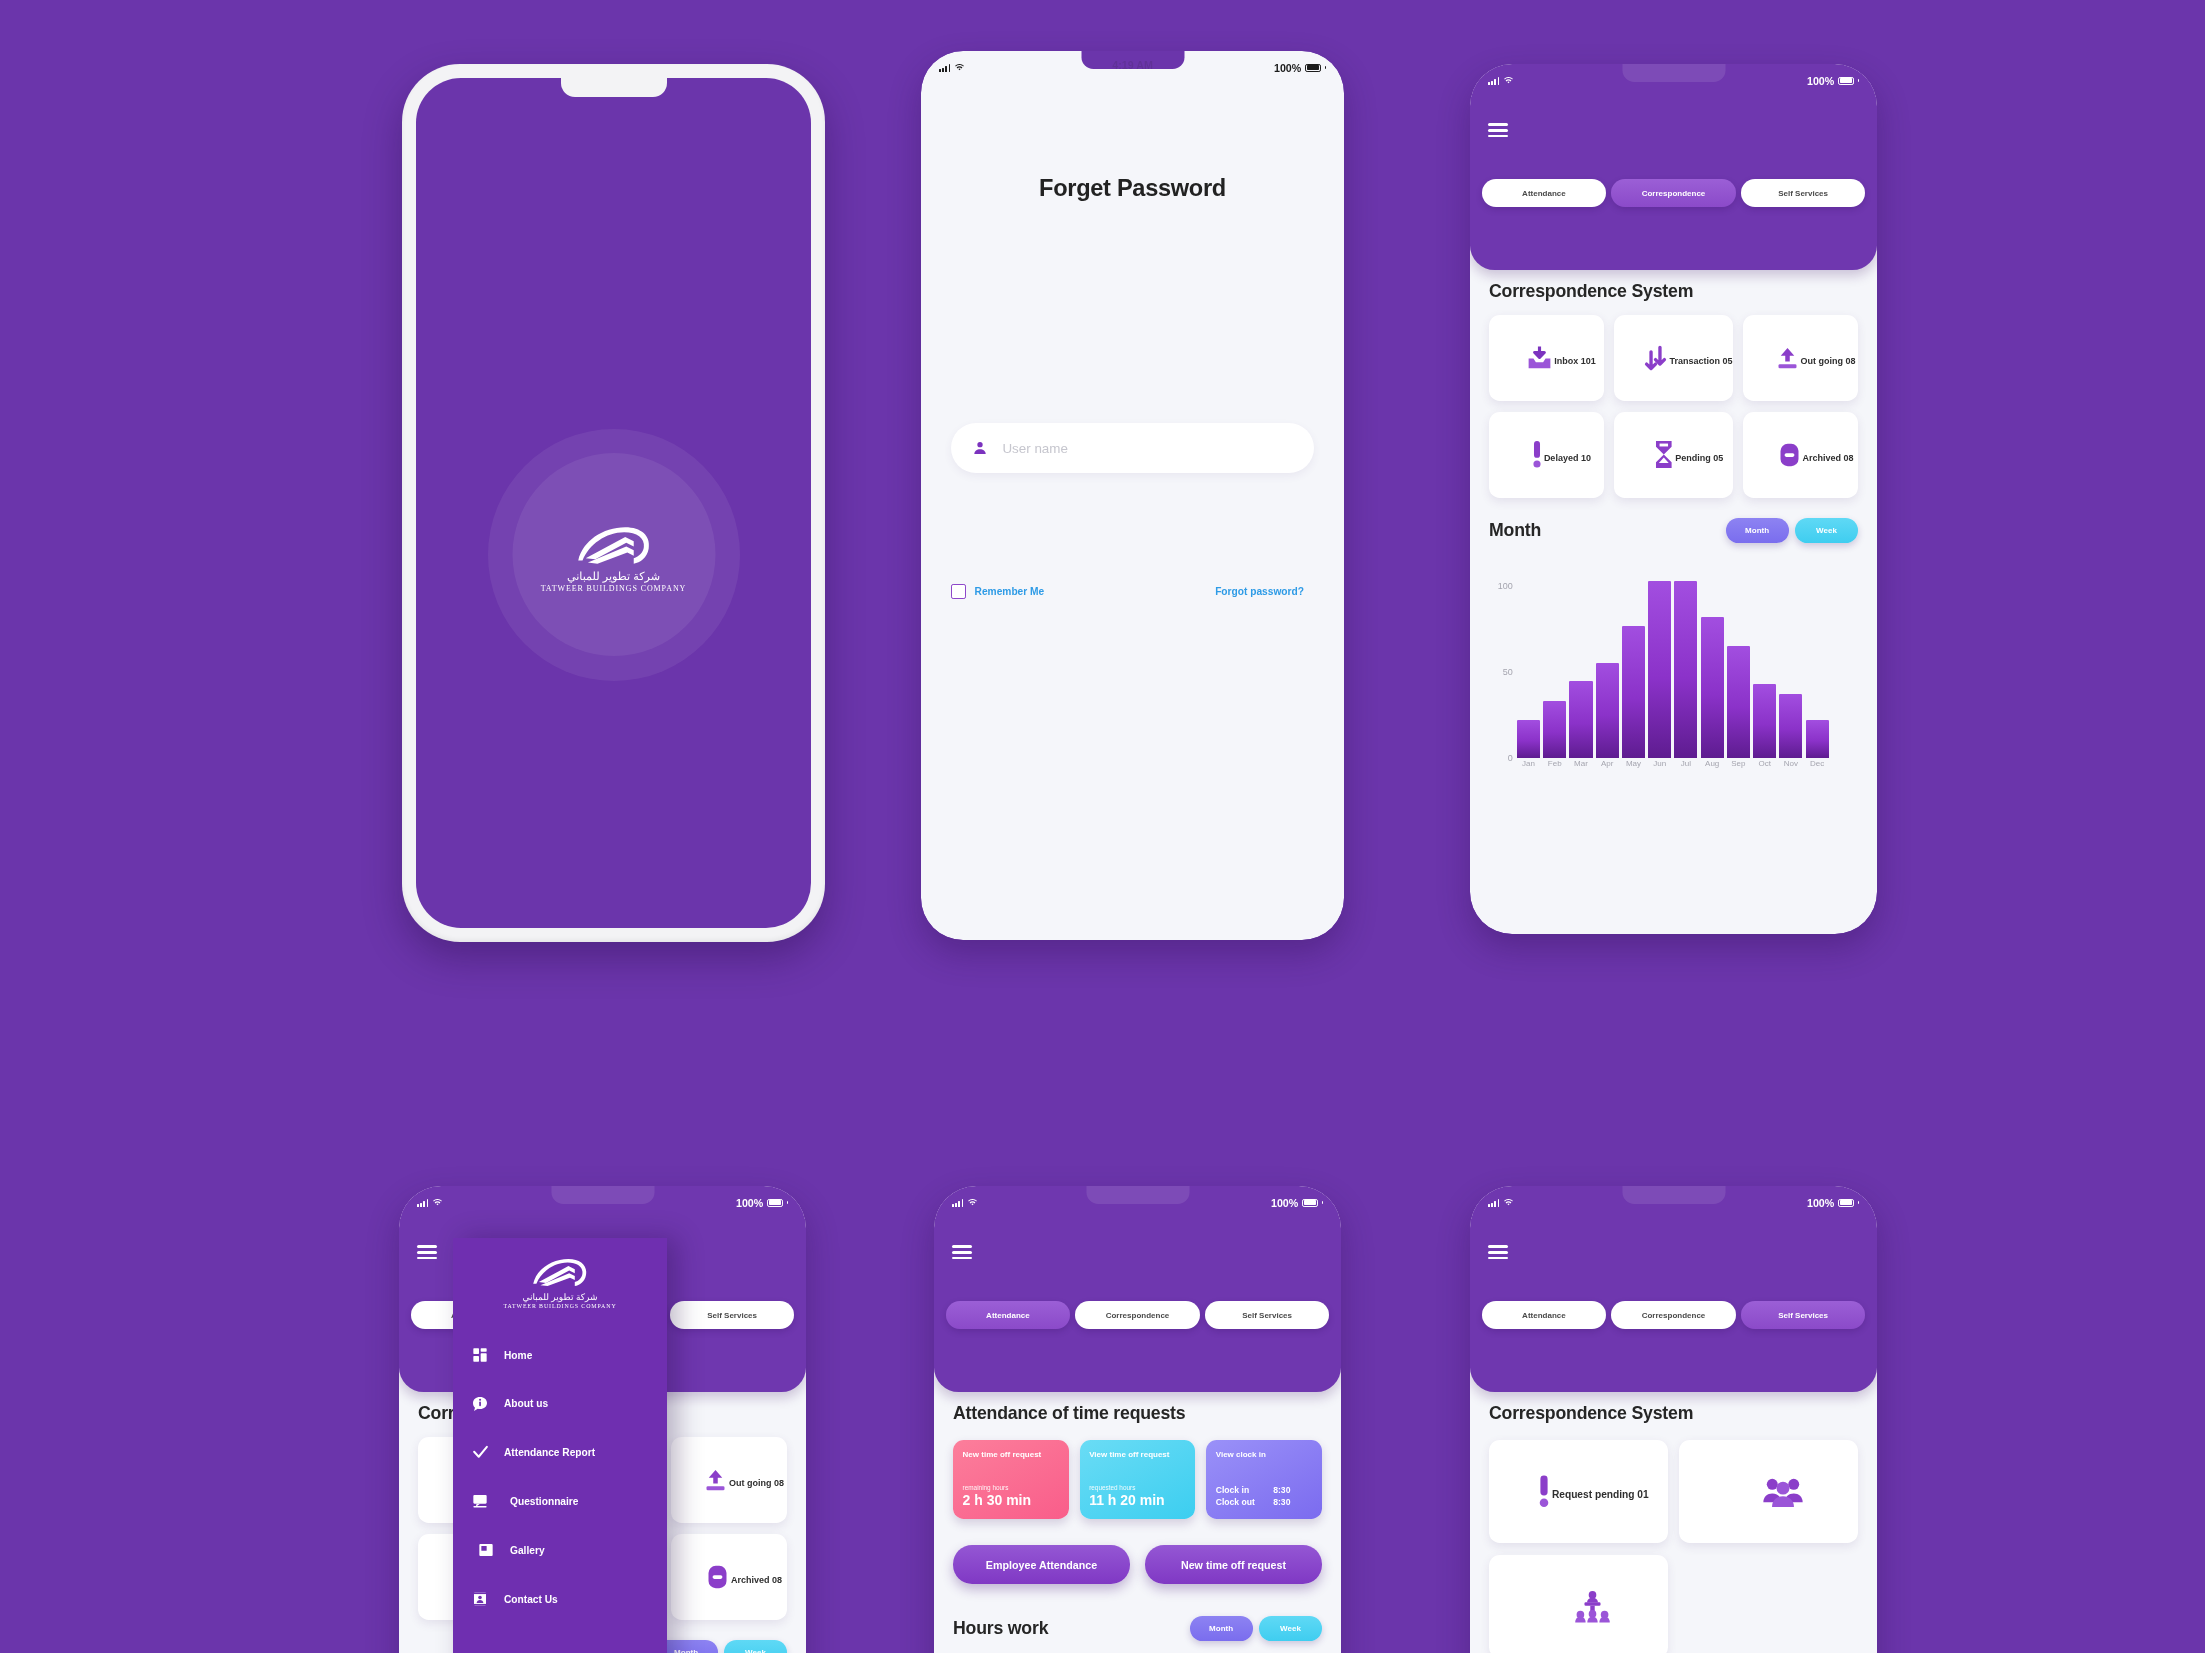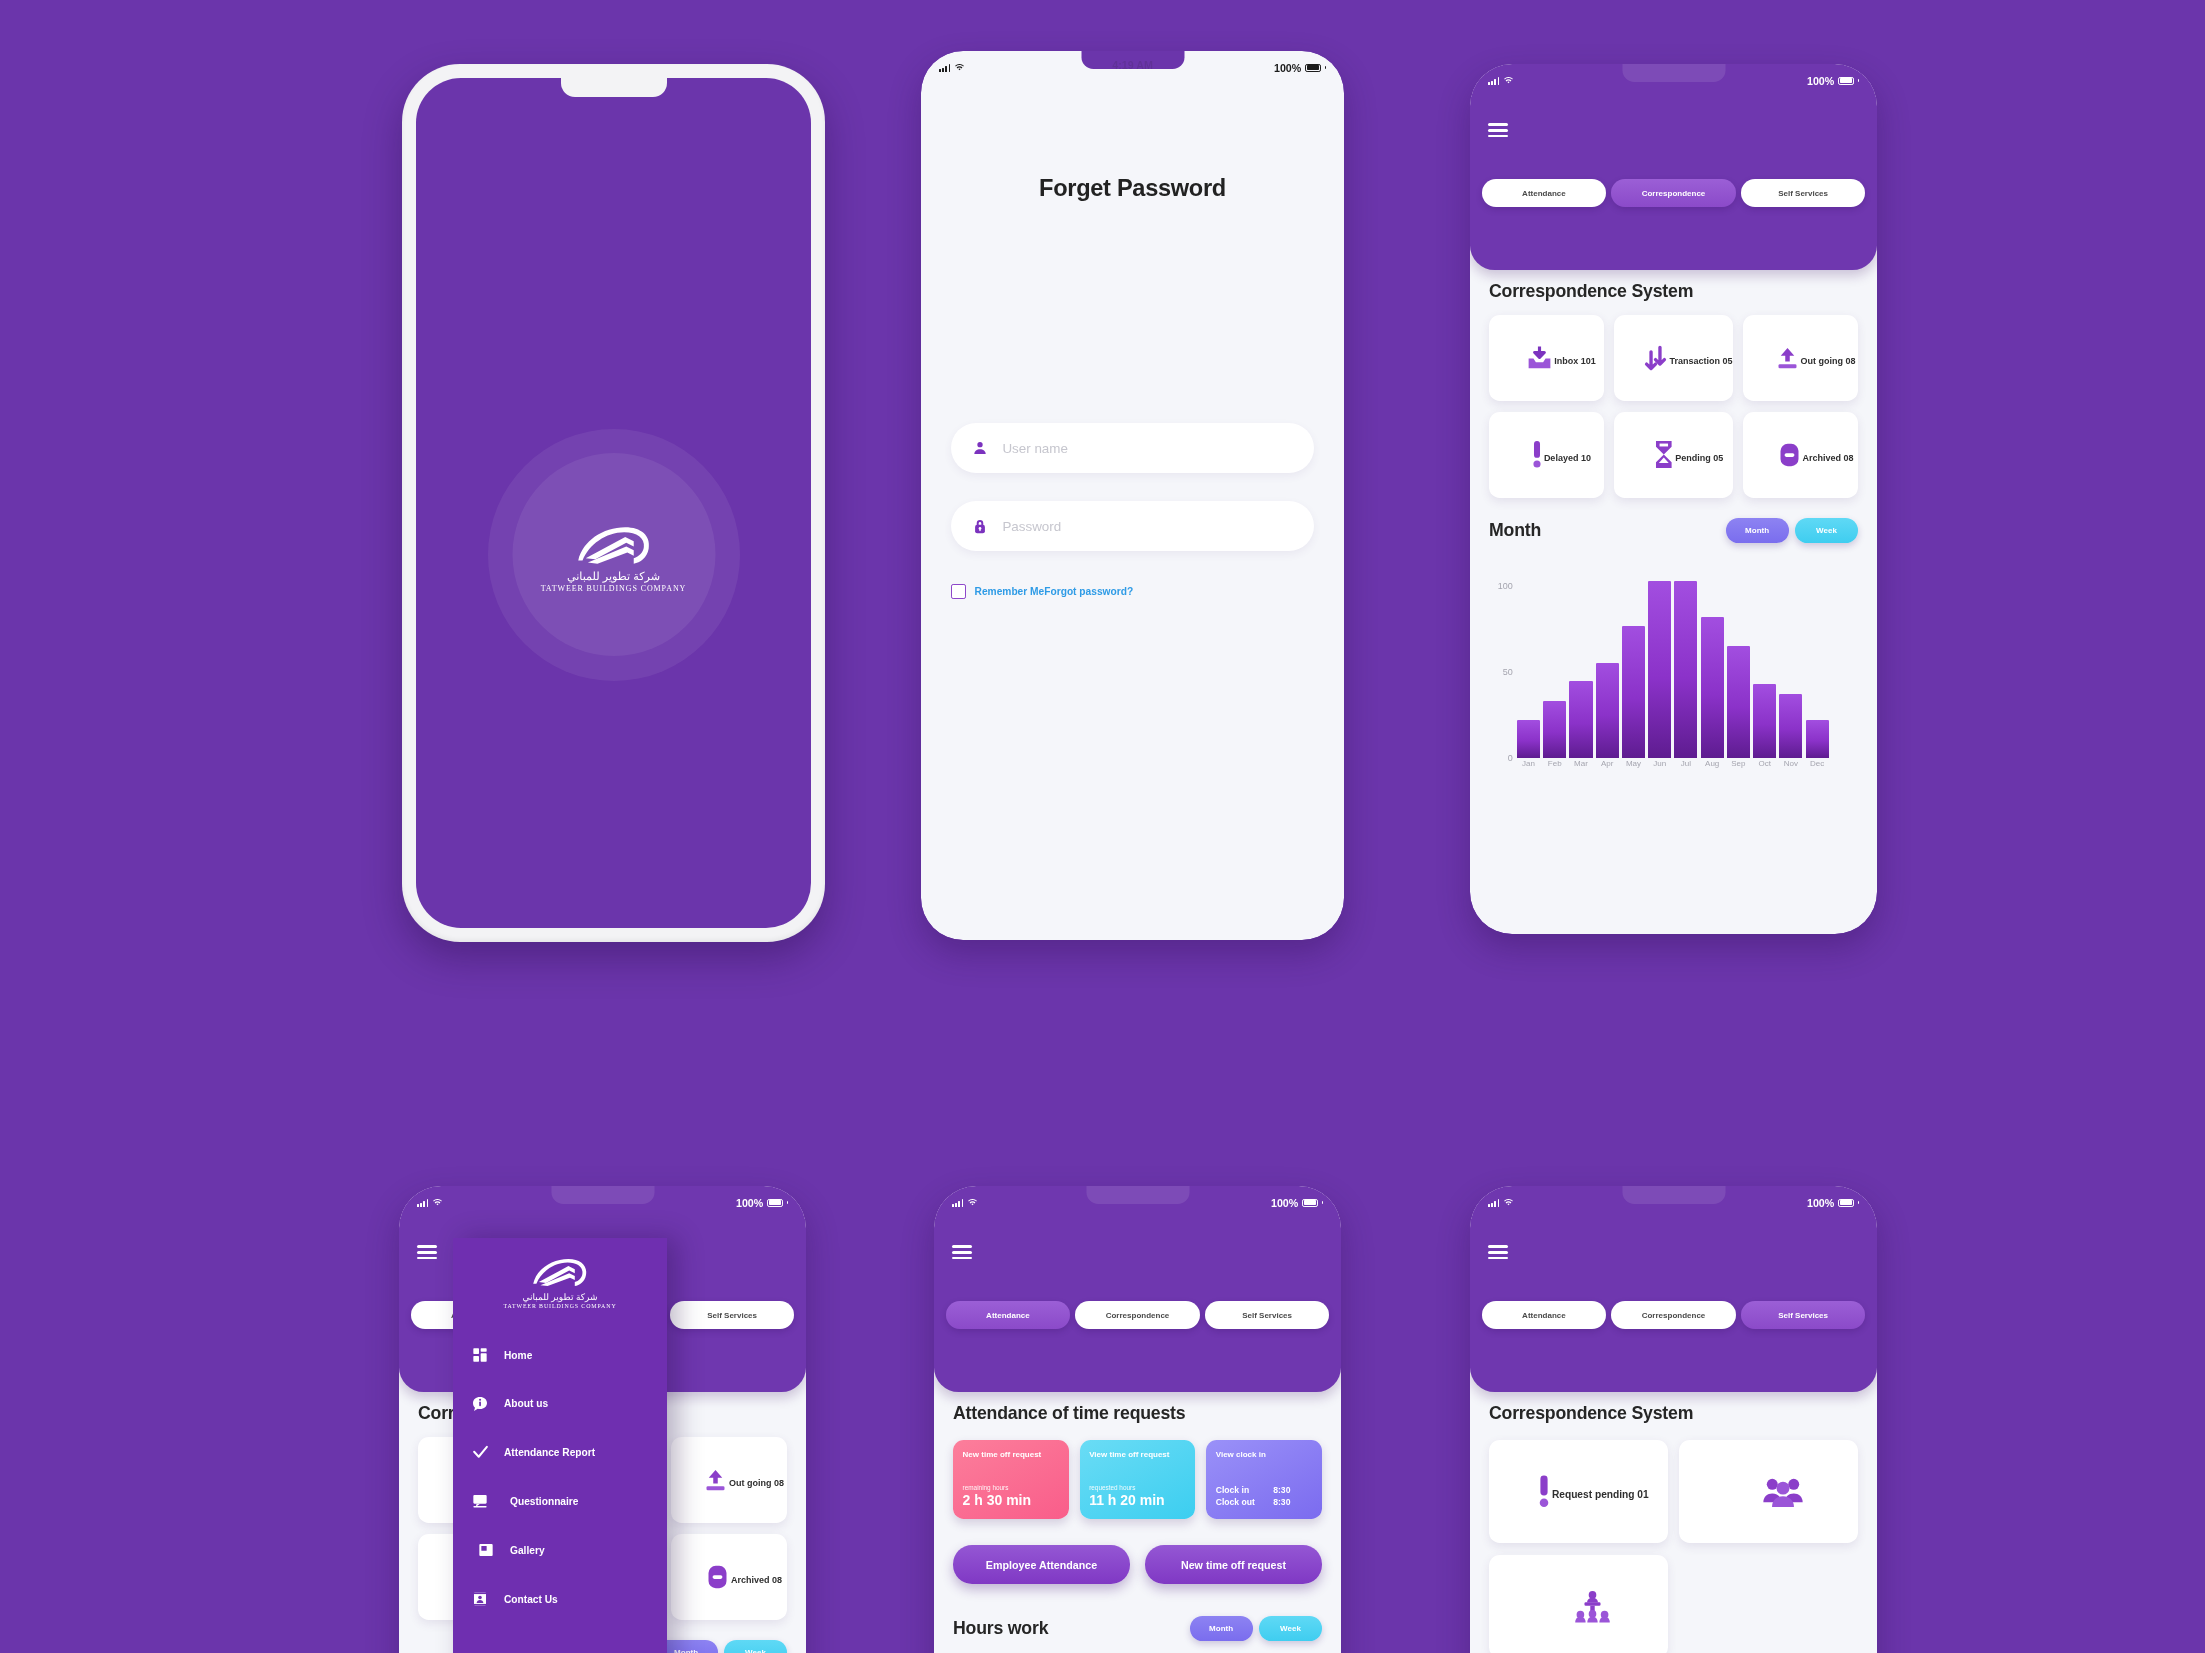--- a/index.html
+++ b/index.html
@@ -307,20 +307,21 @@
     padding: 0 21.4px;
     gap: 14px;
     box-shadow: 0 3.2px 8.6px rgba(80,50,130,0.07);
   }
   .field .ph { color: #C6C6CE; font-size: 13.4px; }
   .rowmini {
     position: absolute;
     left: 30px; right: 40px;
     display: flex;
     align-items: center;
+    justify-content: space-between;
   }
   .chk {
     width: 15px; height: 15px;
     border: 1.6px solid #8D46CA;
     border-radius: 2.1px;
     background: #fff;
   }
   .remember { color: #2E9BE6; font-size: 10.2px; font-weight: bold; margin-left: 8.6px; }
   .forgot { color: #2E9BE6; font-size: 10.2px; font-weight: bold; }
   .loginbtn {
@@ -426,29 +427,20 @@
     <div class="login-title" style="top:124px;">Forget Password</div>
 
     <div class="field" style="top:372px;">
       <svg width="16" height="16" viewBox="0 0 24 24">
         <circle cx="12" cy="7" r="4" fill="#7B32BE"></circle>
         <path d="M3.5 21c0-4.4 3.8-7 8.5-7s8.5 2.6 8.5 7z" fill="#7B32BE"></path>
       </svg>
       <span class="ph">User name</span>
     </div>
 
-    <div class="field" style="top:450px;">
-      <svg width="16" height="17" viewBox="0 0 24 26">
-        <path d="M7 11V8a5 5 0 0 1 10 0v3h-3V8a2 2 0 0 0-4 0v3z" fill="#7B32BE"></path>
-        <rect x="4.5" y="10.5" width="15" height="13" rx="3.2" fill="#7B32BE"></rect>
-        <circle cx="12" cy="16" r="2.1" fill="#ffffff"></circle>
-        <rect x="11" y="16" width="2" height="4" fill="#ffffff"></rect>
-      </svg>
-      <span class="ph">Password</span>
-    </div>
 
     <div class="rowmini" style="top:533px;">
       <div style="display:flex; align-items:center;">
         <span class="chk"></span>
         <span class="remember">Remember Me</span>
       </div>
       <span class="forgot">Forgot password?</span>
     </div>
 
   </div>

